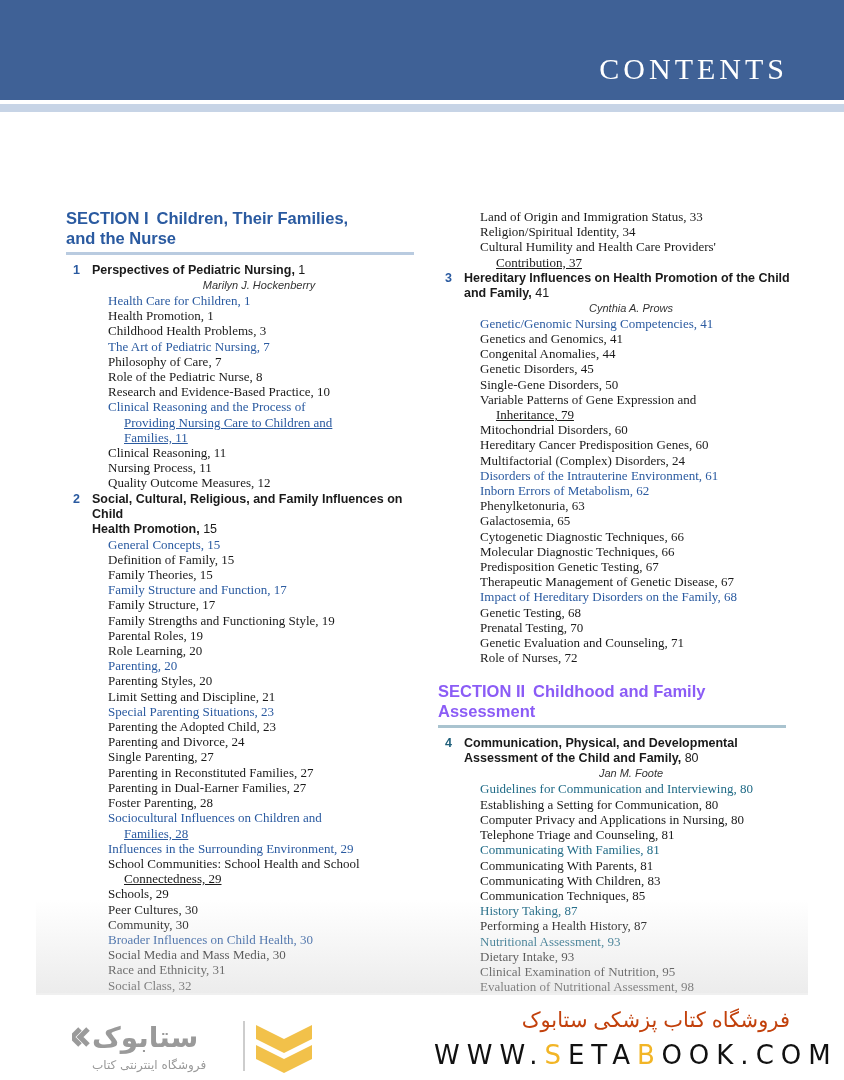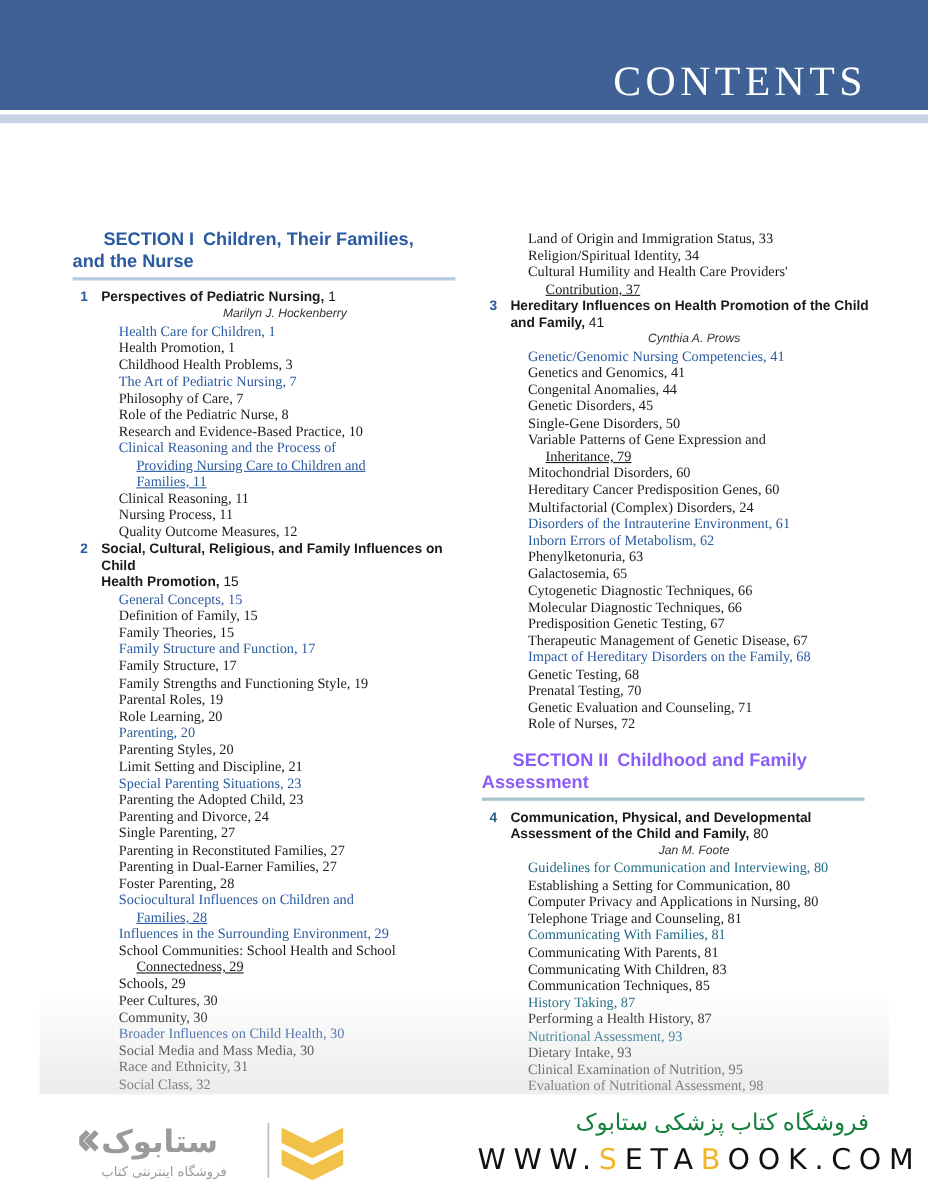--- a/index.html
+++ b/index.html
@@ -1,47 +1,47 @@
 <!DOCTYPE html>
 <html><head>
 <meta charset="utf-8">
 <style>
   html, body { margin:0; padding:0; }
   body { width:844px; height:1080px; background:#ffffff; position:relative; overflow:hidden; font-family:"Liberation Serif", serif; }
   .banner { position:absolute; left:0; top:0; width:844px; height:100px; background:#3f6196; }
-  .banner-title { position:absolute; right:56px; top:52px; color:#ffffff; font-family:"Liberation Serif", serif; font-size:38px; letter-spacing:4px; }
+  .banner-title { position:absolute; right:56px; top:52px; color:#ffffff; font-family:"Liberation Serif", serif; font-size:30px; letter-spacing:4px; }
   .rule-white { position:absolute; left:0; top:100px; width:844px; height:4px; background:#ffffff; }
   .rule-light { position:absolute; left:0; top:104px; width:844px; height:8px; background:#c7d4e6; }
 
   .col { position:absolute; top:208px; width:360px; }
   .col-left { left:66px; }
   .col-right { left:438px; top:209px; }
 
   .section-head { font-family:"Liberation Sans", sans-serif; font-weight:bold; font-size:16.5px; line-height:20px; padding-bottom:4px; border-bottom:3px solid #b9cbe0; width:348px; margin-bottom:8px; }
   .section-head.s1 { color:#2a5aa0; }
   .section-head.s2 { color:#8b5cf6; border-bottom-color:#a9c3cf; }
-  .section-head .sec-label { margin-right:8px;margin-left:28px; }
+  .section-head .sec-label { margin-right:8px; }
 
   .chapter { position:relative; padding-left:26px; font-family:"Liberation Sans", sans-serif; font-weight:bold; font-size:12.5px; line-height:15px; color:#1a1a1a; margin-top:1px; }
   .chapter .ch-num { position:absolute; left:7px; top:0; color:#2a5aa0; }
   .chapter .ch-page { font-weight:normal; }
   .author { padding-left:26px; font-family:"Liberation Sans", sans-serif; font-style:italic; font-size:11px; line-height:15px; color:#333;text-align:center; }
 
   .entry { font-family:"Liberation Serif", serif; font-size:13px; line-height:15.2px; color:#1a1a1a; padding-left:42px; text-indent:0; }
   .entry .cont { display:block; padding-left:16px;text-decoration:underline; }
   .entry.head { color:#2a5aa0; }
   .col-right .entry.head.teal { color:#1f6a86; }
 
   .spacer { height:16px; }
 
   .fade { position:absolute; left:36px; top:900px; width:772px; height:94px; background:linear-gradient(to bottom, rgba(255,255,255,0) 0%, rgba(220,220,220,0.55) 100%); pointer-events:none; }
   .cutline { position:absolute; left:36px; top:993px; width:772px; height:2px; background:#f0f0f0; }
   .footer { position:absolute; left:0; top:996px; width:844px; height:84px; background:#ffffff; }
   .logo { position:absolute; left:72px; top:1015px; width:260px; height:60px; }
-  .shop-name { position:absolute; right:54px; top:1008px; font-family:Liberation Serif, serif; font-size:21px; color:#15803d; direction:rtl; }
+  .shop-name { position:absolute; right:54px; top:1008px; font-family:Liberation Sans, sans-serif; font-size:21px; color:#c2410c; direction:rtl; }
   .shop-url { position:absolute; left:434px; top:1040px; font-family:"DejaVu Sans", sans-serif; font-size:26px; letter-spacing:7px; color:#111; }
   .shop-url .hl { color:#f2b526; }
 </style>
 </head>
 <body>
 
 <div class="banner">
   <div class="banner-title">CONTENTS</div>
 </div>
 <div class="rule-white"></div>

